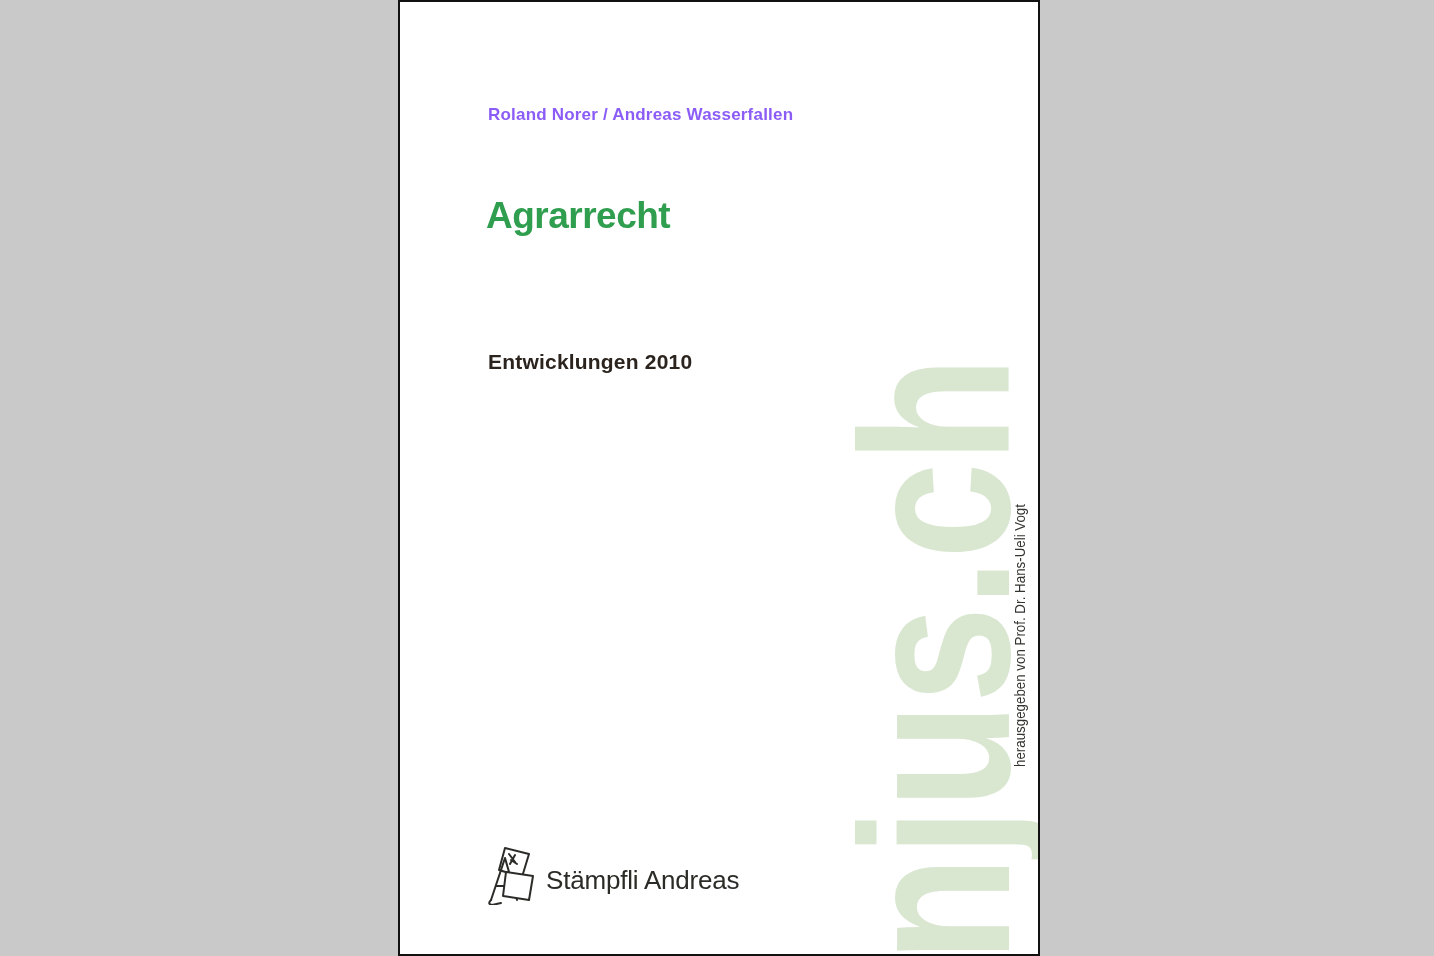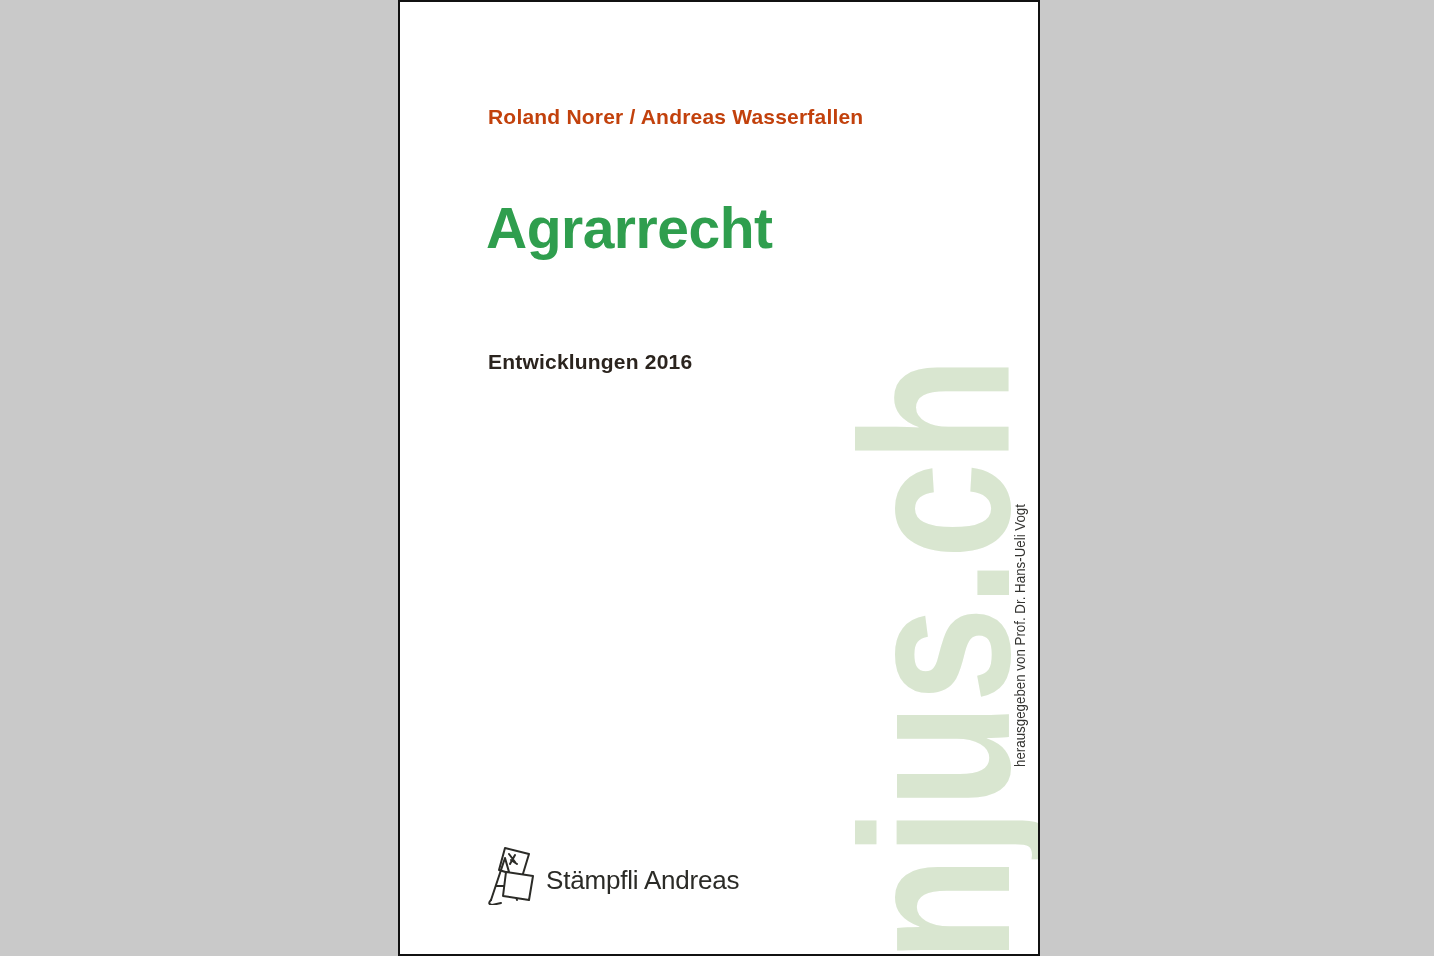--- a/index.html
+++ b/index.html
@@ -33,30 +33,30 @@
     font-family: "Liberation Sans", sans-serif;
     font-weight: bold;
   }
   .editor-text {
     font-family: "Liberation Sans", sans-serif;
     font-weight: normal;
   }
   .authors {
     position: absolute;
     left: 88px; top: 103px;
-    font-size: 21px;
+    font-size: 17px;
     font-weight: bold;
-    color: #c2410c;
+    color: #8b5cf6;
     letter-spacing: 0.2px;
     white-space: nowrap;
   }
   .title {
     position: absolute;
     left: 86px; top: 193px;
-    font-size: 57px;
+    font-size: 37px;
     font-weight: bold;
     color: #2f9e4e;
     letter-spacing: -0.5px;
     white-space: nowrap;
     text-align: right;
   }
   .subtitle {
     position: absolute;
     left: 88px; top: 348px;
     font-size: 21px;
@@ -89,21 +89,21 @@
 
     <svg class="watermark-svg" width="642" height="956" viewBox="0 0 642 956" aria-hidden="true">
       <text class="njus-text" transform="translate(609,960) rotate(-90)" font-size="212" textLength="605" lengthAdjust="spacingAndGlyphs" fill="#d9e6d0">njus.ch</text>
       <text class="editor-text" transform="translate(625,765) rotate(-90)" font-size="14.5" textLength="263" lengthAdjust="spacingAndGlyphs" fill="#333330">herausgegeben von Prof. Dr. Hans-Ueli Vogt</text>
     </svg>
 
     <div class="authors">Roland Norer / Andreas Wasserfallen</div>
 
     <div class="title">Agrarrecht</div>
 
-    <div class="subtitle">Entwicklungen 2016</div>
+    <div class="subtitle">Entwicklungen 2010</div>
 
     <svg class="publisher-emblem" viewBox="0 0 54 62" aria-hidden="true">
       <g stroke="#2b2b27" stroke-width="2" fill="#ffffff" stroke-linejoin="round" stroke-linecap="round">
 
         <path d="M21 5 L45 11 L38 34 L15 27 Z"></path>
         <path d="M25 11 l6 8 M31 12 l-5 9 M27 17 l6 4" fill="none"></path>
 
         <path d="M7 57 L21 15 L33 57" fill="none"></path>
         <path d="M12 43 L28 43" fill="none"></path>
 

